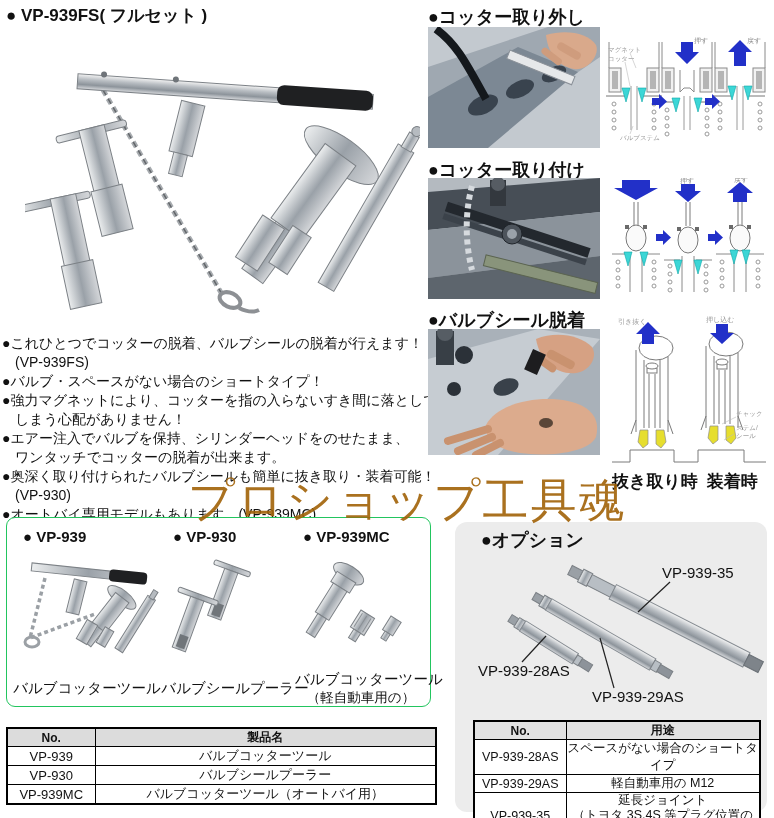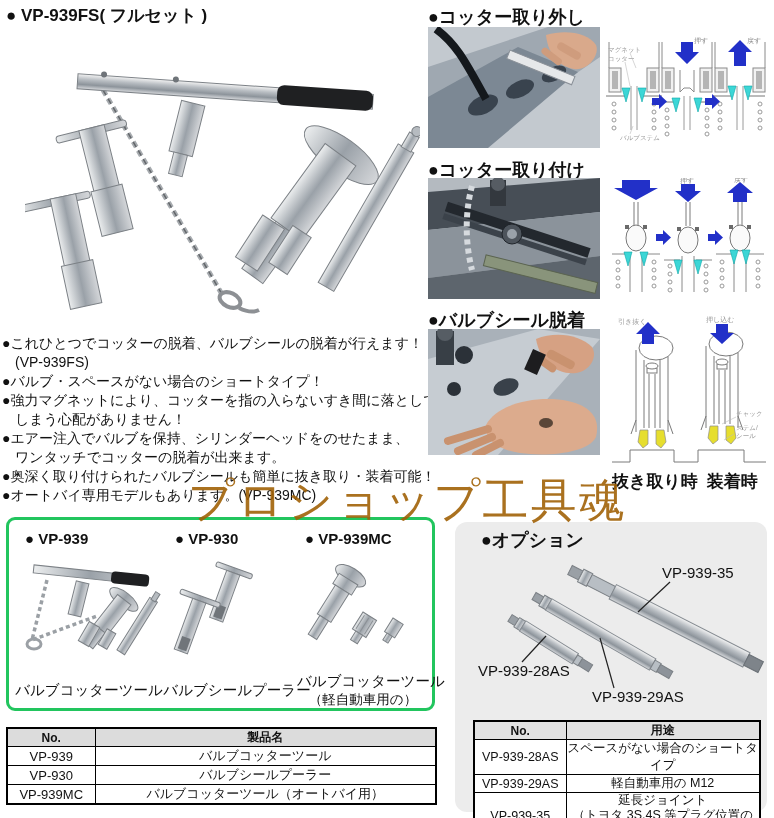--- a/index.html
+++ b/index.html
@@ -4,21 +4,21 @@
 <style>
   html,body{margin:0;padding:0;background:#fff;}
   .page{position:relative;width:774px;height:818px;background:#fff;overflow:hidden;
         font-family:"Liberation Sans","DejaVu Sans",sans-serif;color:#111;}
   .abs{position:absolute;}
   .sec-title{font-size:18px;font-weight:bold;white-space:nowrap;}
   .main-title{font-size:17px;font-weight:bold;white-space:nowrap;}
   .features{width:432px;font-size:14px;line-height:19px;}
   .f-line{white-space:nowrap;}
   .f-line.indent{padding-left:13px;}
-  .bluebox{width:423px;height:188px;border:3px solid #22c55e;border-radius:9px;background:#fff;}
+  .bluebox{width:423px;height:188px;border:1px solid #22c55e;border-radius:9px;background:#fff;}
   .pb-label{position:absolute;font-size:15px;font-weight:bold;white-space:nowrap;}
   .pb-cap{position:absolute;font-size:14.5px;text-align:center;white-space:nowrap;}
   .pb-cap2{font-size:13.5px;}
   table{border-collapse:collapse;table-layout:fixed;background:#fff;}
   .ptable{width:431px;border:2px solid #000;}
   .ptable th,.ptable td{border:1px solid #000;text-align:center;padding:0;}
   .ptable th{background:#dcdcdc;font-size:12px;height:15px;font-weight:bold;}
   .ptable td{font-size:13px;height:17px;}
   .ptable tr.boldrow td{font-weight:bold;font-size:13.5px;height:18px;}
   .otable{width:288px;border:2px solid #000;}
@@ -110,20 +110,21 @@
 
   <div class="abs features" style="left:2px;top:334px;">
     <div class="f-line">●これひとつでコッターの脱着、バルブシールの脱着が行えます！</div>
     <div class="f-line indent">(VP-939FS)</div>
     <div class="f-line">●バルブ・スペースがない場合のショートタイプ！</div>
     <div class="f-line">●強力マグネットにより、コッターを指の入らないすき間に落として</div>
     <div class="f-line indent">しまう心配がありません！</div>
     <div class="f-line">●エアー注入でバルブを保持、シリンダーヘッドをのせたまま、</div>
     <div class="f-line indent">ワンタッチでコッターの脱着が出来ます。</div>
     <div class="f-line">●奥深く取り付けられたバルブシールも簡単に抜き取り・装着可能！</div>
+    <div class="f-line indent">(VP-930)</div>
     <div class="f-line">●オートバイ専用モデルもあります。(VP-939MC)</div>
   </div>
 
   <div class="abs bluebox" style="left:6px;top:517px;">
     <div class="pb-label" style="left:16px;top:10px;">● VP-939</div>
     <div class="pb-label" style="left:166px;top:10px;">● VP-930</div>
     <div class="pb-label" style="left:296px;top:10px;">● VP-939MC</div>
 
     <div class="abs" style="left:8px;top:34px;">
       <svg width="150" height="118" viewBox="0 0 150 118">

